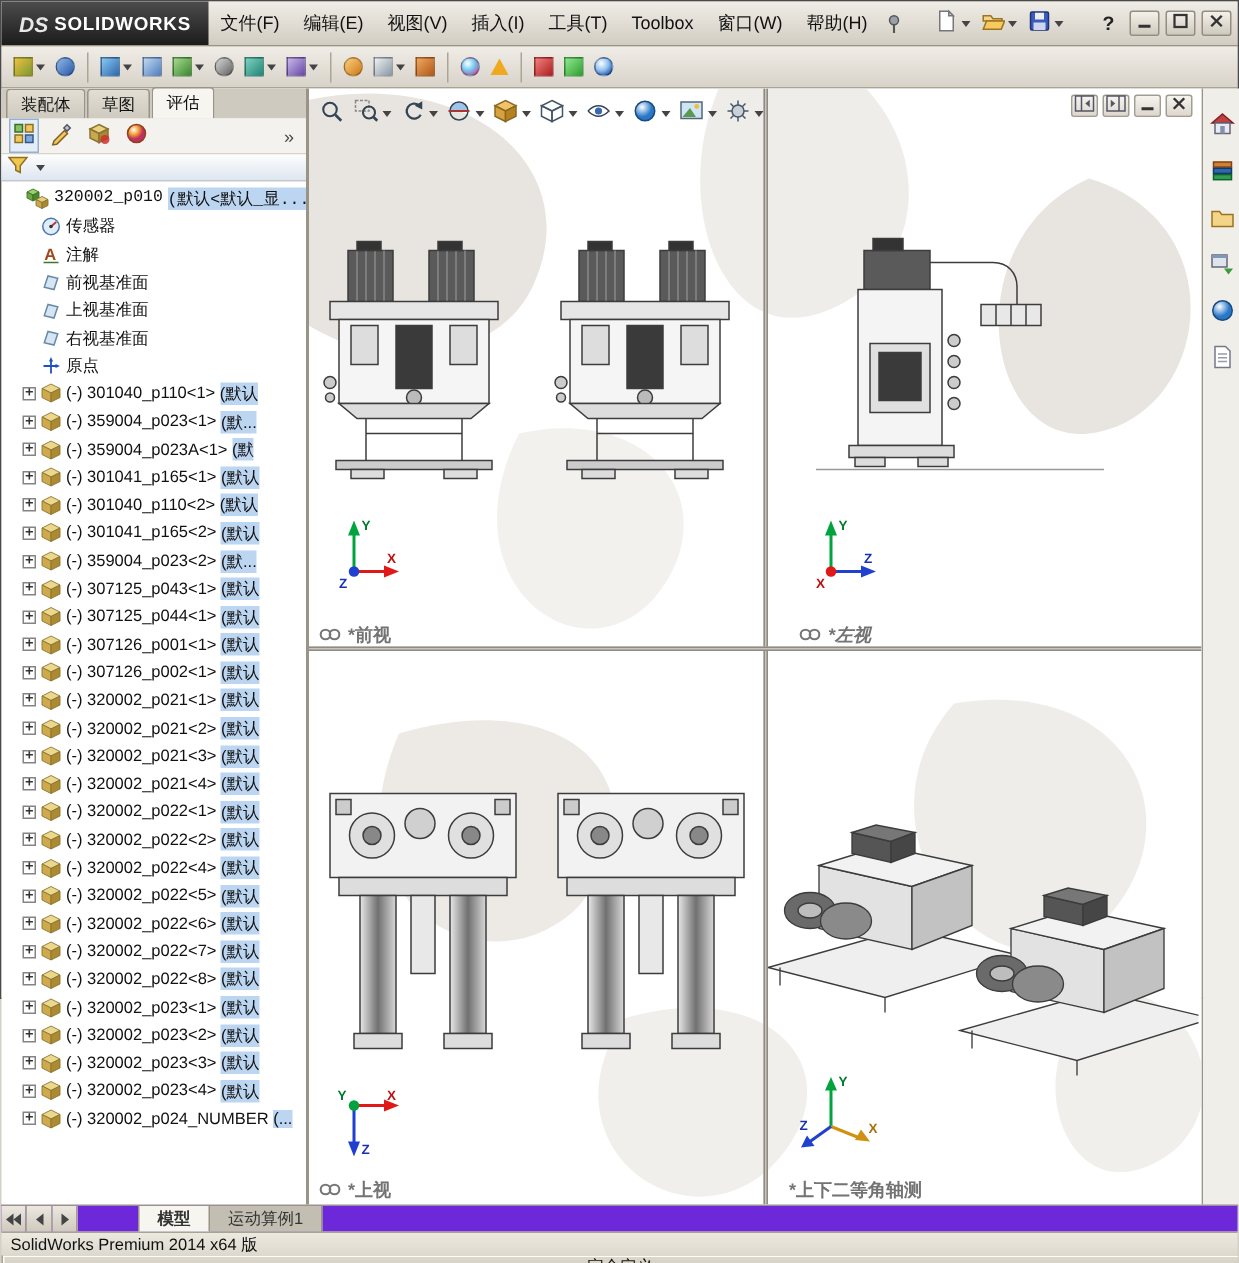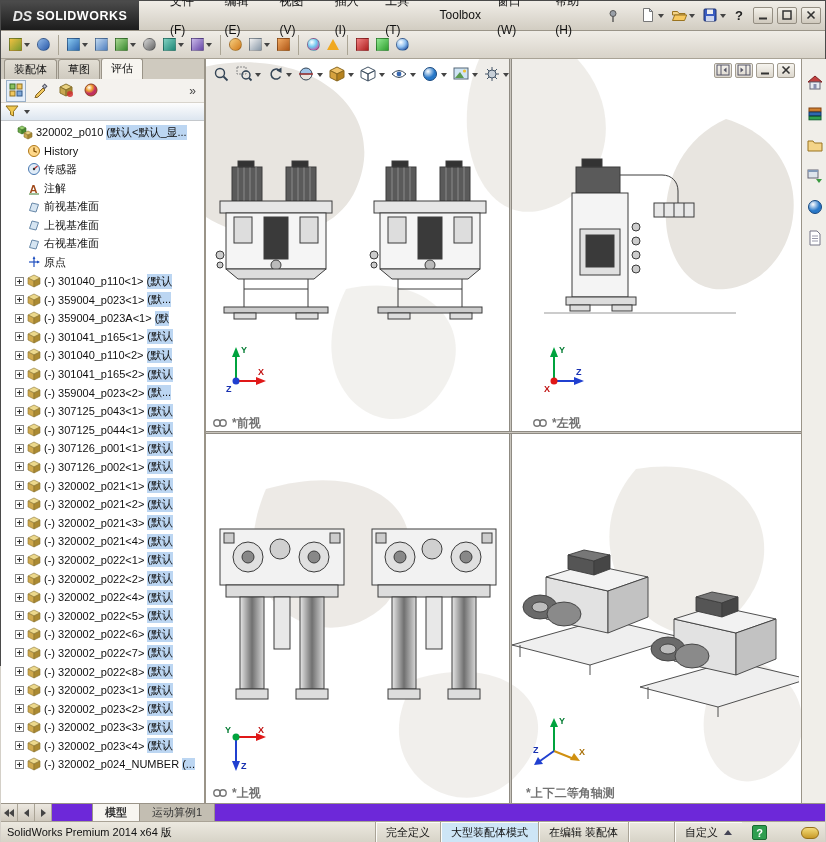--- a/index.html
+++ b/index.html
@@ -5,21 +5,21 @@
   * { box-sizing: border-box; margin: 0; padding: 0; }
   html,body { width: 826px; height: 842px; overflow: hidden; }
   body { font-family: "Liberation Sans", "DejaVu Sans", sans-serif; font-size: 11px; background: #d4d0c8; color: #111; }
   #app { position: relative; width: 826px; height: 666px; border: 1px solid #4a4a4a; background: #d4d0c8; }
 
   
   .titlebar { height: 30px; display: flex; align-items: stretch; background: linear-gradient(#f0ede7, #d2cdc2); border-bottom: 1px solid #9a9488; }
   .logo { width: 138px; flex: none; background: linear-gradient(#4c4c4c, #1c1c1c); color: #fff; display: flex; align-items: center; justify-content: center; gap: 4px; }
   .logo .ds { font-style: italic; font-weight: bold; font-size: 14px; color: #e8e8e8; }
   .logo .brand { font-weight: bold; font-size: 12.5px; letter-spacing: 0.5px; }
-  .menus { display: flex; align-items: center; margin-left: 23px; }
+  .menus { display: flex; align-items: center; }
   .menu-item { padding: 0 8px; line-height: 29px; font-size: 12px; cursor: default; }
   .pin { display: flex; align-items: center; padding: 0 4px; }
   .quickbar { display: flex; align-items: center; gap: 1px; margin-left: 14px; }
   .qbtn { display: flex; align-items: center; padding: 2px 2px; border: 1px solid transparent; }
   .caret { width: 0; height: 0; border-left: 3px solid transparent; border-right: 3px solid transparent; border-top: 4px solid #444; margin-left: 2px; flex: none; }
   .title-right { margin-left: auto; display: flex; align-items: center; gap: 4px; padding-right: 4px; }
   .help-q { font-weight: bold; font-size: 13px; color: #222; padding: 0 6px; }
   .winbtn { width: 20px; height: 17px; display: flex; align-items: center; justify-content: center; background: linear-gradient(#f4f1ea, #cfc9bd); border: 1px solid #948e82; border-radius: 2px; }
 
   
@@ -38,39 +38,39 @@
   .cm-tabs { height: 20px; flex: none; background: #cfcabf; display: flex; align-items: flex-end; padding-left: 3px; gap: 1px; }
   .cm-tab { padding: 2px 9px 2px; font-size: 11px; background: linear-gradient(#e2ded4, #cfcabf); border: 1px solid #9a9488; border-bottom: none; border-radius: 3px 3px 0 0; }
   .cm-tab.active { background: #f7f5f0; padding-bottom: 3px; }
   .fm-header { height: 24px; flex: none; display: flex; align-items: center; gap: 5px; padding: 0 5px; border-bottom: 1px solid #d8d4cc; background: #f4f2ee; }
   .fm-tab { display: flex; align-items: center; padding: 1px; border: 1px solid transparent; }
   .fm-tab.active { border-color: #9ab0c8; background: #e4eefa; }
   .fm-expand { margin-left: auto; font-size: 12px; color: #444; padding: 0 3px; }
   .filter-row { height: 18px; flex: none; display: flex; align-items: center; gap: 3px; padding: 0 4px; background: linear-gradient(#fdfdfd, #dde6f0); border-bottom: 1px solid #c4c8cc; }
   .tree { flex: 1; overflow: hidden; padding-top: 2px; position: relative; }
   .trow { height: 18.6px; display: flex; align-items: center; gap: 3px; padding-left: 14px; white-space: nowrap; }
-  .trow.root { padding-left: 4px; }
+  .trow.root { padding-left: 4px; font-family: Liberation Mono, monospace; }
   .exp { width: 9px; height: 9px; flex: none; border: 1px solid #848484; background: #fff; font: bold 9px/7px "DejaVu Sans Mono", monospace; text-align: center; color: #333; }
   .exp.spacer { border-color: transparent; background: transparent; }
   .ticon { flex: none; display: flex; }
   .tlabel { font-size: 11px; }
   .tsuffix { font-size: 11px; background: #bcd6f2; }
 
   
   .graphics { position: relative; width: 595px; flex: none; background: #fff; overflow: hidden; }
   .gbg { position: absolute; left: 0; top: 0; }
   .vdiv { position: absolute; left: 303px; top: 0; width: 3px; height: 100%; background: #c9c5bd; border-left: 1px solid #8f8b83; border-right: 1px solid #8f8b83; }
   .hdiv { position: absolute; left: 0; top: 372px; width: 100%; height: 3px; background: #c9c5bd; border-top: 1px solid #8f8b83; border-bottom: 1px solid #8f8b83; }
   .hud { position: absolute; left: 4px; top: 4px; display: flex; align-items: center; gap: 1px; z-index: 5; }
   .hud-btn { display: flex; align-items: center; padding: 1px; border: 1px solid transparent; }
   .doc-controls { position: absolute; right: 6px; top: 4px; display: flex; gap: 3px; z-index: 5; }
   .doc-btn { width: 18px; height: 15px; display: flex; align-items: center; justify-content: center; background: linear-gradient(#f6f4ef, #ddd8ce); border: 1px solid #a39d91; border-radius: 2px; }
   .vp-label { position: absolute; display: flex; align-items: center; gap: 4px; font-size: 12px; font-weight: bold; color: #737373; z-index: 4; }
   .lbl-front { left: 6px; top: 356px; }
-  .lbl-left  { left: 326px; top: 356px; }
+  .lbl-left  { left: 326px; top: 356px; font-style: italic; }
   .lbl-top   { left: 6px; top: 726px; }
   .lbl-iso   { left: 320px; top: 726px; }
   .triad { position: absolute; z-index: 4; }
   .triad-front { left: 18px; top: 282px; }
   .triad-left  { left: 336px; top: 282px; }
   .triad-top   { left: 18px; top: 666px; }
   .triad-iso   { left: 326px; top: 654px; }
   .draw { position: absolute; z-index: 2; }
   .draw-front { left: 0; top: 96px; }
   .draw-left  { left: 330px; top: 92px; }
@@ -83,21 +83,21 @@
 
   
   .model-tabs { height: 18px; display: flex; align-items: stretch; background: #6d28d9; border-top: 1px solid #9a9488; }
   .mt-nav { width: 17px; display: flex; align-items: center; justify-content: center; background: linear-gradient(#ece8e0, #cfc9bd); border-right: 1px solid #aaa496; }
   .tri-l { width: 0; height: 0; border-top: 4px solid transparent; border-bottom: 4px solid transparent; border-right: 5px solid #444; }
   .tri-r { width: 0; height: 0; border-top: 4px solid transparent; border-bottom: 4px solid transparent; border-left: 5px solid #444; }
   .m-tab { padding: 2px 12px; font-size: 11px; display: flex; align-items: center; background: #c3beb2; border-right: 1px solid #9a9488; color: #333; }
   .m-tab.active { background: #f7f5f0; font-weight: bold; margin-left: 40px; border-left: 1px solid #9a9488; }
 
   
-  .statusbar { height: 22px; display: flex; align-items: stretch; background: linear-gradient(#ece9e0, #d6d2c6); border-top: 1px solid #a9a396; font-size: 11px; }
+  .statusbar { height: 22px; display: flex; align-items: stretch; background: linear-gradient(#ece9e0, #d6d2c6); border-top: 1px solid #a9a396; font-size: 11px; flex-direction: column; }
   .sb-left { display: flex; align-items: center; padding-left: 6px; flex: none; }
   .sb-fill { flex: 1; }
   .sb-sec { display: flex; align-items: center; justify-content: center; padding: 0 10px; border-left: 1px solid #a9a396; box-shadow: inset 1px 1px 0 #fdfcf9; flex: none; }
   .sb-sec.highlight { background: #cde5f6; }
   .sb-sec.empty { width: 46px; padding: 0; }
   .sb-caret-up { width: 0; height: 0; border-left: 4px solid transparent; border-right: 4px solid transparent; border-bottom: 5px solid #445; margin-left: 6px; }
   .help-badge { width: 15px; height: 15px; background: #2e9e4f; border: 1px solid #1a6a32; border-radius: 2px; color: #fff; font-weight: bold; font-size: 11px; display: flex; align-items: center; justify-content: center; align-self: center; margin: 0 10px; }
   .res-pill { width: 18px; height: 12px; border-radius: 6px; background: linear-gradient(#f4dc7a, #c89a28); border: 1px solid #96701a; align-self: center; margin: 0 6px 0 24px; }
 </style>
 </head>
@@ -293,30 +293,20 @@
                 <polygon points="5,1 9,3 5,5 1,3" fill="#9ad070" stroke="#3a7020" stroke-width="0.6"></polygon>
                 <polygon points="1,3 5,5 5,9 1,7" fill="#6aa84a" stroke="#3a7020" stroke-width="0.6"></polygon>
                 <polygon points="9,3 5,5 5,9 9,7" fill="#4a8830" stroke="#3a7020" stroke-width="0.6"></polygon>
                 <polygon points="11,6 15,8 11,10 7,8" fill="#e8d080" stroke="#8a7430" stroke-width="0.6"></polygon>
                 <polygon points="7,8 11,10 11,14 7,12" fill="#c8a850" stroke="#8a7430" stroke-width="0.6"></polygon>
                 <polygon points="15,8 11,10 11,14 15,12" fill="#a88830" stroke="#8a7430" stroke-width="0.6"></polygon>
               </svg>
             </span>
             <span class="tlabel">320002_p010</span>
             <span class="tsuffix">(默认&lt;默认_显...</span>
-          </div>
-          <div class="trow">
-            <span class="exp spacer"></span>
-            <span class="ticon">
-              <svg width="14" height="14" viewBox="0 0 14 14" xmlns="http://www.w3.org/2000/svg">
-                <circle cx="7" cy="7" r="5.5" fill="#ffd88a" stroke="#b07818"></circle>
-                <path d="M7,3.5 L7,7 L9.8,8.3" fill="none" stroke="#7a4a00" stroke-width="1.2"></path>
-              </svg>
-            </span>
-            <span class="tlabel">History</span>
           </div>
           <div class="trow">
             <span class="exp spacer"></span>
             <span class="ticon">
               <svg width="14" height="14" viewBox="0 0 14 14" xmlns="http://www.w3.org/2000/svg">
                 <circle cx="7" cy="7" r="5.5" fill="#e0ecf8" stroke="#4878b0"></circle>
                 <line x1="7" y1="7" x2="10.5" y2="4" stroke="#c03030" stroke-width="1.2"></line>
                 <circle cx="7" cy="7" r="1.2" fill="#333"></circle>
               </svg>
             </span>

